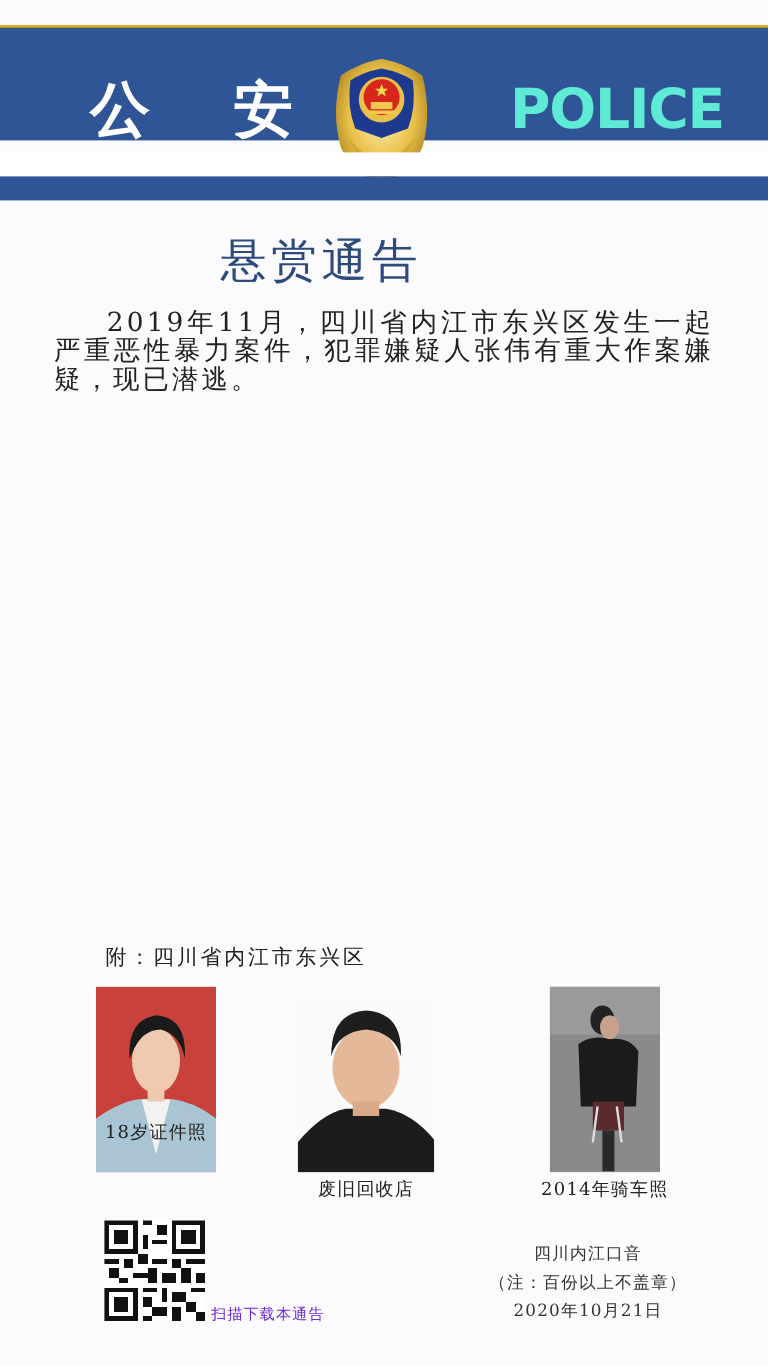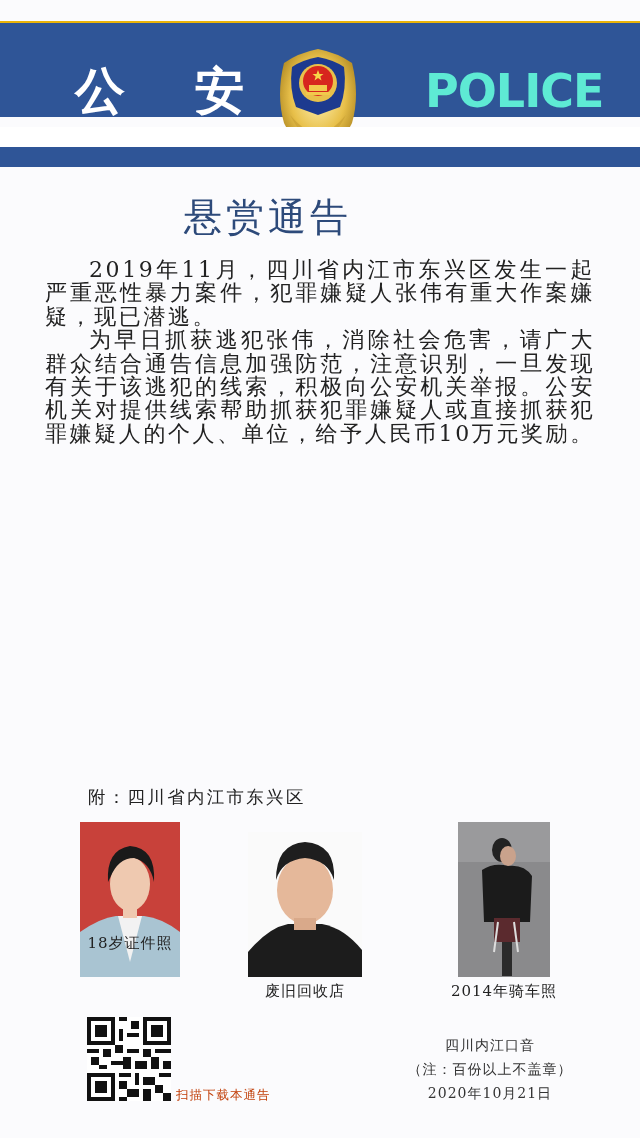--- a/index.html
+++ b/index.html
@@ -12,21 +12,21 @@
   .emblem { position:absolute; left:276px; top:22px; width:84px; height:112px; }
   .title { position:absolute; left:0; width:536px; top:192px; text-align:center; font-size:38px; color:#2d4a7a; letter-spacing:4px; line-height:50px; font-family:"DejaVu Serif","Liberation Serif",serif; }
   .body-text { position:absolute; left:45px; top:258px; width:550px; font-size:22px; line-height:23.4px; letter-spacing:2.6px; text-align:justify; }
   .body-text p { margin:0; text-indent:2em; }
   .contact { position:absolute; left:85px; font-size:17.4px; letter-spacing:2.4px; line-height:23.4px; }
   .contact .row2 { padding-left:90px; }
   .attach { position:absolute; left:88px; top:785px; font-size:17.4px; letter-spacing:2.4px; }
   .photo { position:absolute; overflow:hidden; }
   .caption { position:absolute; font-size:15px; text-align:center; letter-spacing:1px; }
   .qr { position:absolute; left:87px; top:1017px; width:84px; height:84px; }
-  .qr-label { position:absolute; left:176px; top:1087px; font-size:12.5px; color:#c2410c; letter-spacing:1px; }
+  .qr-label { position:absolute; left:176px; top:1087px; font-size:12.5px; color:#6d28d9; letter-spacing:1px; }
   .sign { position:absolute; left:390px; width:200px; text-align:center; font-size:14px; color:#333; letter-spacing:1px; line-height:23px; }
 </style>
 </head>
 <body>
 
 <div class="banner">
   <div class="banner-cn">公 安</div>
   <svg class="emblem" viewBox="0 0 84 112">
     <defs>
       <radialGradient id="gold" cx="50%" cy="45%" r="60%">
@@ -46,21 +46,20 @@
   </svg>
   <div class="banner-en">POLICE</div>
 </div>
 <div class="band-white"></div>
 <div class="band-blue"></div>
 
 <div class="title">悬赏通告</div>
 
 <div class="body-text">
   <p>2019年11月，四川省内江市东兴区发生一起严重恶性暴力案件，犯罪嫌疑人张伟有重大作案嫌疑，现已潜逃。</p>
-  <p>为早日抓获逃犯张伟，消除社会危害，请广大群众结合通告信息加强防范，注意识别，一旦发现有关于该逃犯的线索，积极向公安机关举报。公安机关对提供线索帮助抓获犯罪嫌疑人或直接抓获犯罪嫌疑人的个人、单位，给予人民币10万元奖励。</p>
 </div>
 
 <div class="contact" style="top:710px;">
 </div>
 
 <div class="attach">附：四川省内江市东兴区</div>
 
 <div class="photo" style="left:80px;top:822px;width:100px;height:155px;">
   <svg width="100" height="155" viewBox="0 0 100 155">
     <rect width="100" height="155" fill="#c8413a"></rect>

